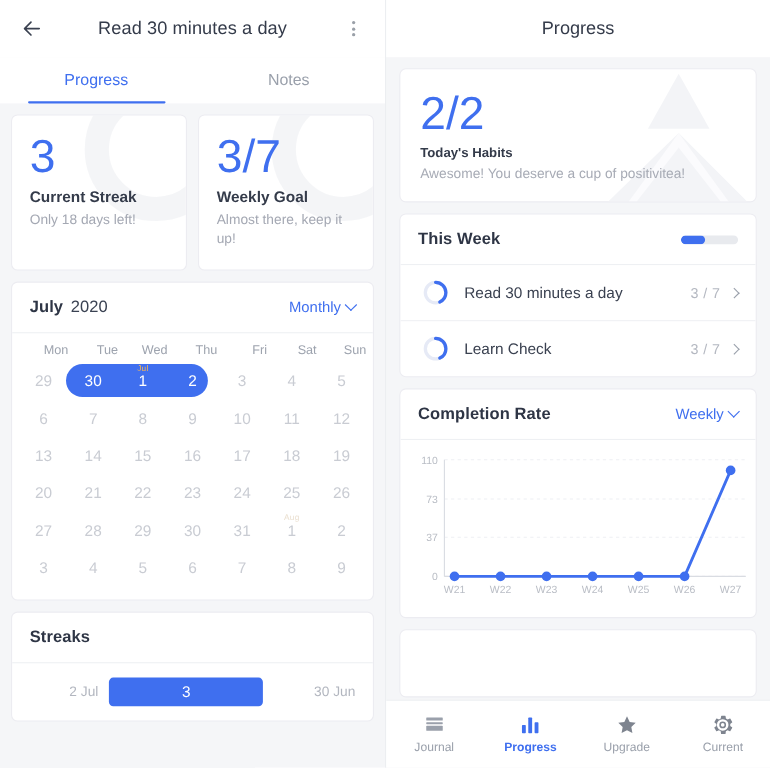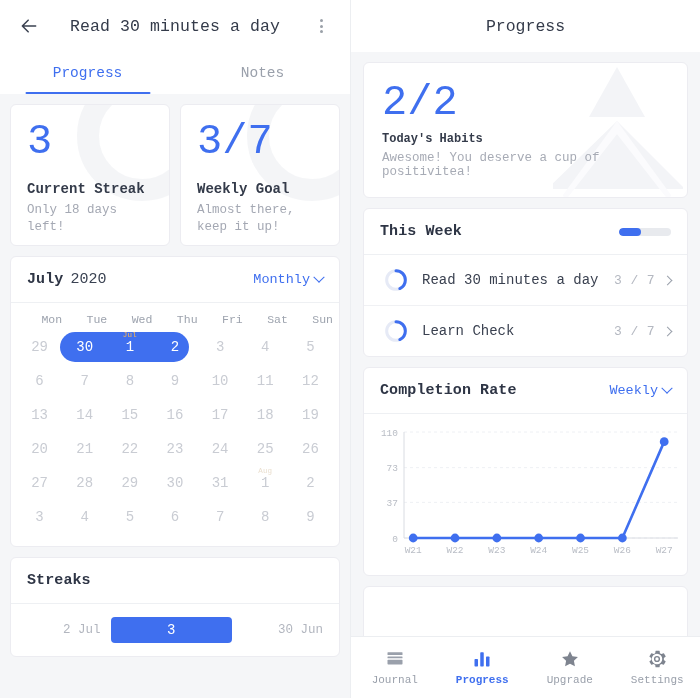--- a/index.html
+++ b/index.html
@@ -1,21 +1,21 @@
 <!DOCTYPE html>
 <html><head>
 <meta charset="utf-8">
 <style>
   * { box-sizing: border-box; margin: 0; padding: 0; }
   html, body {
     width: 700px; height: 698px;
     font-family: "Liberation Sans", "DejaVu Sans", sans-serif;
     background: #ffffff; overflow: hidden;
   }
-  .screen { display: flex; width: 700px; height: 698px; font-family: Liberation Mono, monospace; }
+  .screen { display: flex; width: 700px; height: 698px; }
 
   
   .pane-left {
     width: 350px; height: 698px; background: #f5f6f8;
     display: flex; flex-direction: column; position: relative; overflow: hidden;
   }
   .appbar {
     height: 52px; background: #fff; display: flex; align-items: center;
     padding: 0 14px; flex-shrink: 0;
   }
@@ -42,21 +42,21 @@
   .stat-row { display: flex; gap: 10px; }
   .stat-card {
     flex: 1; background: #fff; border: 1px solid #ececf1; border-radius: 6px;
     padding: 14px 14px 14px 16px; position: relative; overflow: hidden; height: 142px;
   }
   .stat-card .wm {
     position: absolute; right: -38px; top: -34px; width: 130px; height: 130px;
     border-radius: 50%; border: 22px solid #f2f3f6; opacity: .85;
   }
   .stat-big { font-size: 42px; line-height: 46px; color: #3f6fef; font-weight: 400; position: relative; }
-  .stat-label { font-size: 14px; color: #343b4a; font-weight: 600; margin-top: 16px; position: relative; }
+  .stat-label { font-size: 14px; color: #343b4a; font-weight: 600; margin-top: 6px; position: relative; }
   .stat-sub { font-size: 12.5px; color: #a4a8b3; margin-top: 5px; line-height: 17px; position: relative; }
 
   .card {
     background: #fff; border: 1px solid #ececf1; border-radius: 6px;
     margin-top: 10px; overflow: hidden;
   }
   .card-head {
     display: flex; align-items: center; padding: 14px 16px;
     border-bottom: 1px solid #eef0f3;
   }
@@ -476,18 +476,18 @@
         <svg width="20" height="20" viewBox="0 0 24 24">
           <path d="M12 2.6l2.9 6.1 6.6.9-4.8 4.6 1.2 6.6L12 17.7 6.1 20.8l1.2-6.6L2.5 9.6l6.6-.9z" fill="#7e848f"></path>
         </svg>
         <span class="nav-label">Upgrade</span>
       </div>
       <div class="nav-item">
         <svg width="20" height="20" viewBox="0 0 24 24">
           <path fill="#7e848f" d="M12 8.3a3.7 3.7 0 100 7.4 3.7 3.7 0 000-7.4zm0 5.7a2 2 0 110-4 2 2 0 010 4z"></path>
           <path fill="#7e848f" d="M20.2 13.1c.05-.36.08-.73.08-1.1s-.03-.74-.08-1.1l2.05-1.56a.5.5 0 00.12-.63l-1.95-3.37a.5.5 0 00-.6-.21l-2.4.97a7.6 7.6 0 00-1.9-1.1l-.37-2.56a.5.5 0 00-.5-.42h-3.9a.5.5 0 00-.5.42l-.37 2.56c-.68.28-1.32.65-1.9 1.1l-2.4-.97a.5.5 0 00-.6.21L2.98 8.71a.5.5 0 00.12.63L5.15 10.9c-.05.36-.08.73-.08 1.1s.03.74.08 1.1L3.1 14.66a.5.5 0 00-.12.63l1.95 3.37a.5.5 0 00.6.21l2.4-.97c.58.45 1.22.82 1.9 1.1l.37 2.56a.5.5 0 00.5.42h3.9a.5.5 0 00.5-.42l.37-2.56c.68-.28 1.32-.65 1.9-1.1l2.4.97a.5.5 0 00.6-.21l1.95-3.37a.5.5 0 00-.12-.63zM12 18.3A6.3 6.3 0 1118.3 12 6.3 6.3 0 0112 18.3z"></path>
         </svg>
-        <span class="nav-label">Settings</span>
+        <span class="nav-label">Current</span>
       </div>
     </div>
 
   </div>
 </div>
 
 </body></html>

